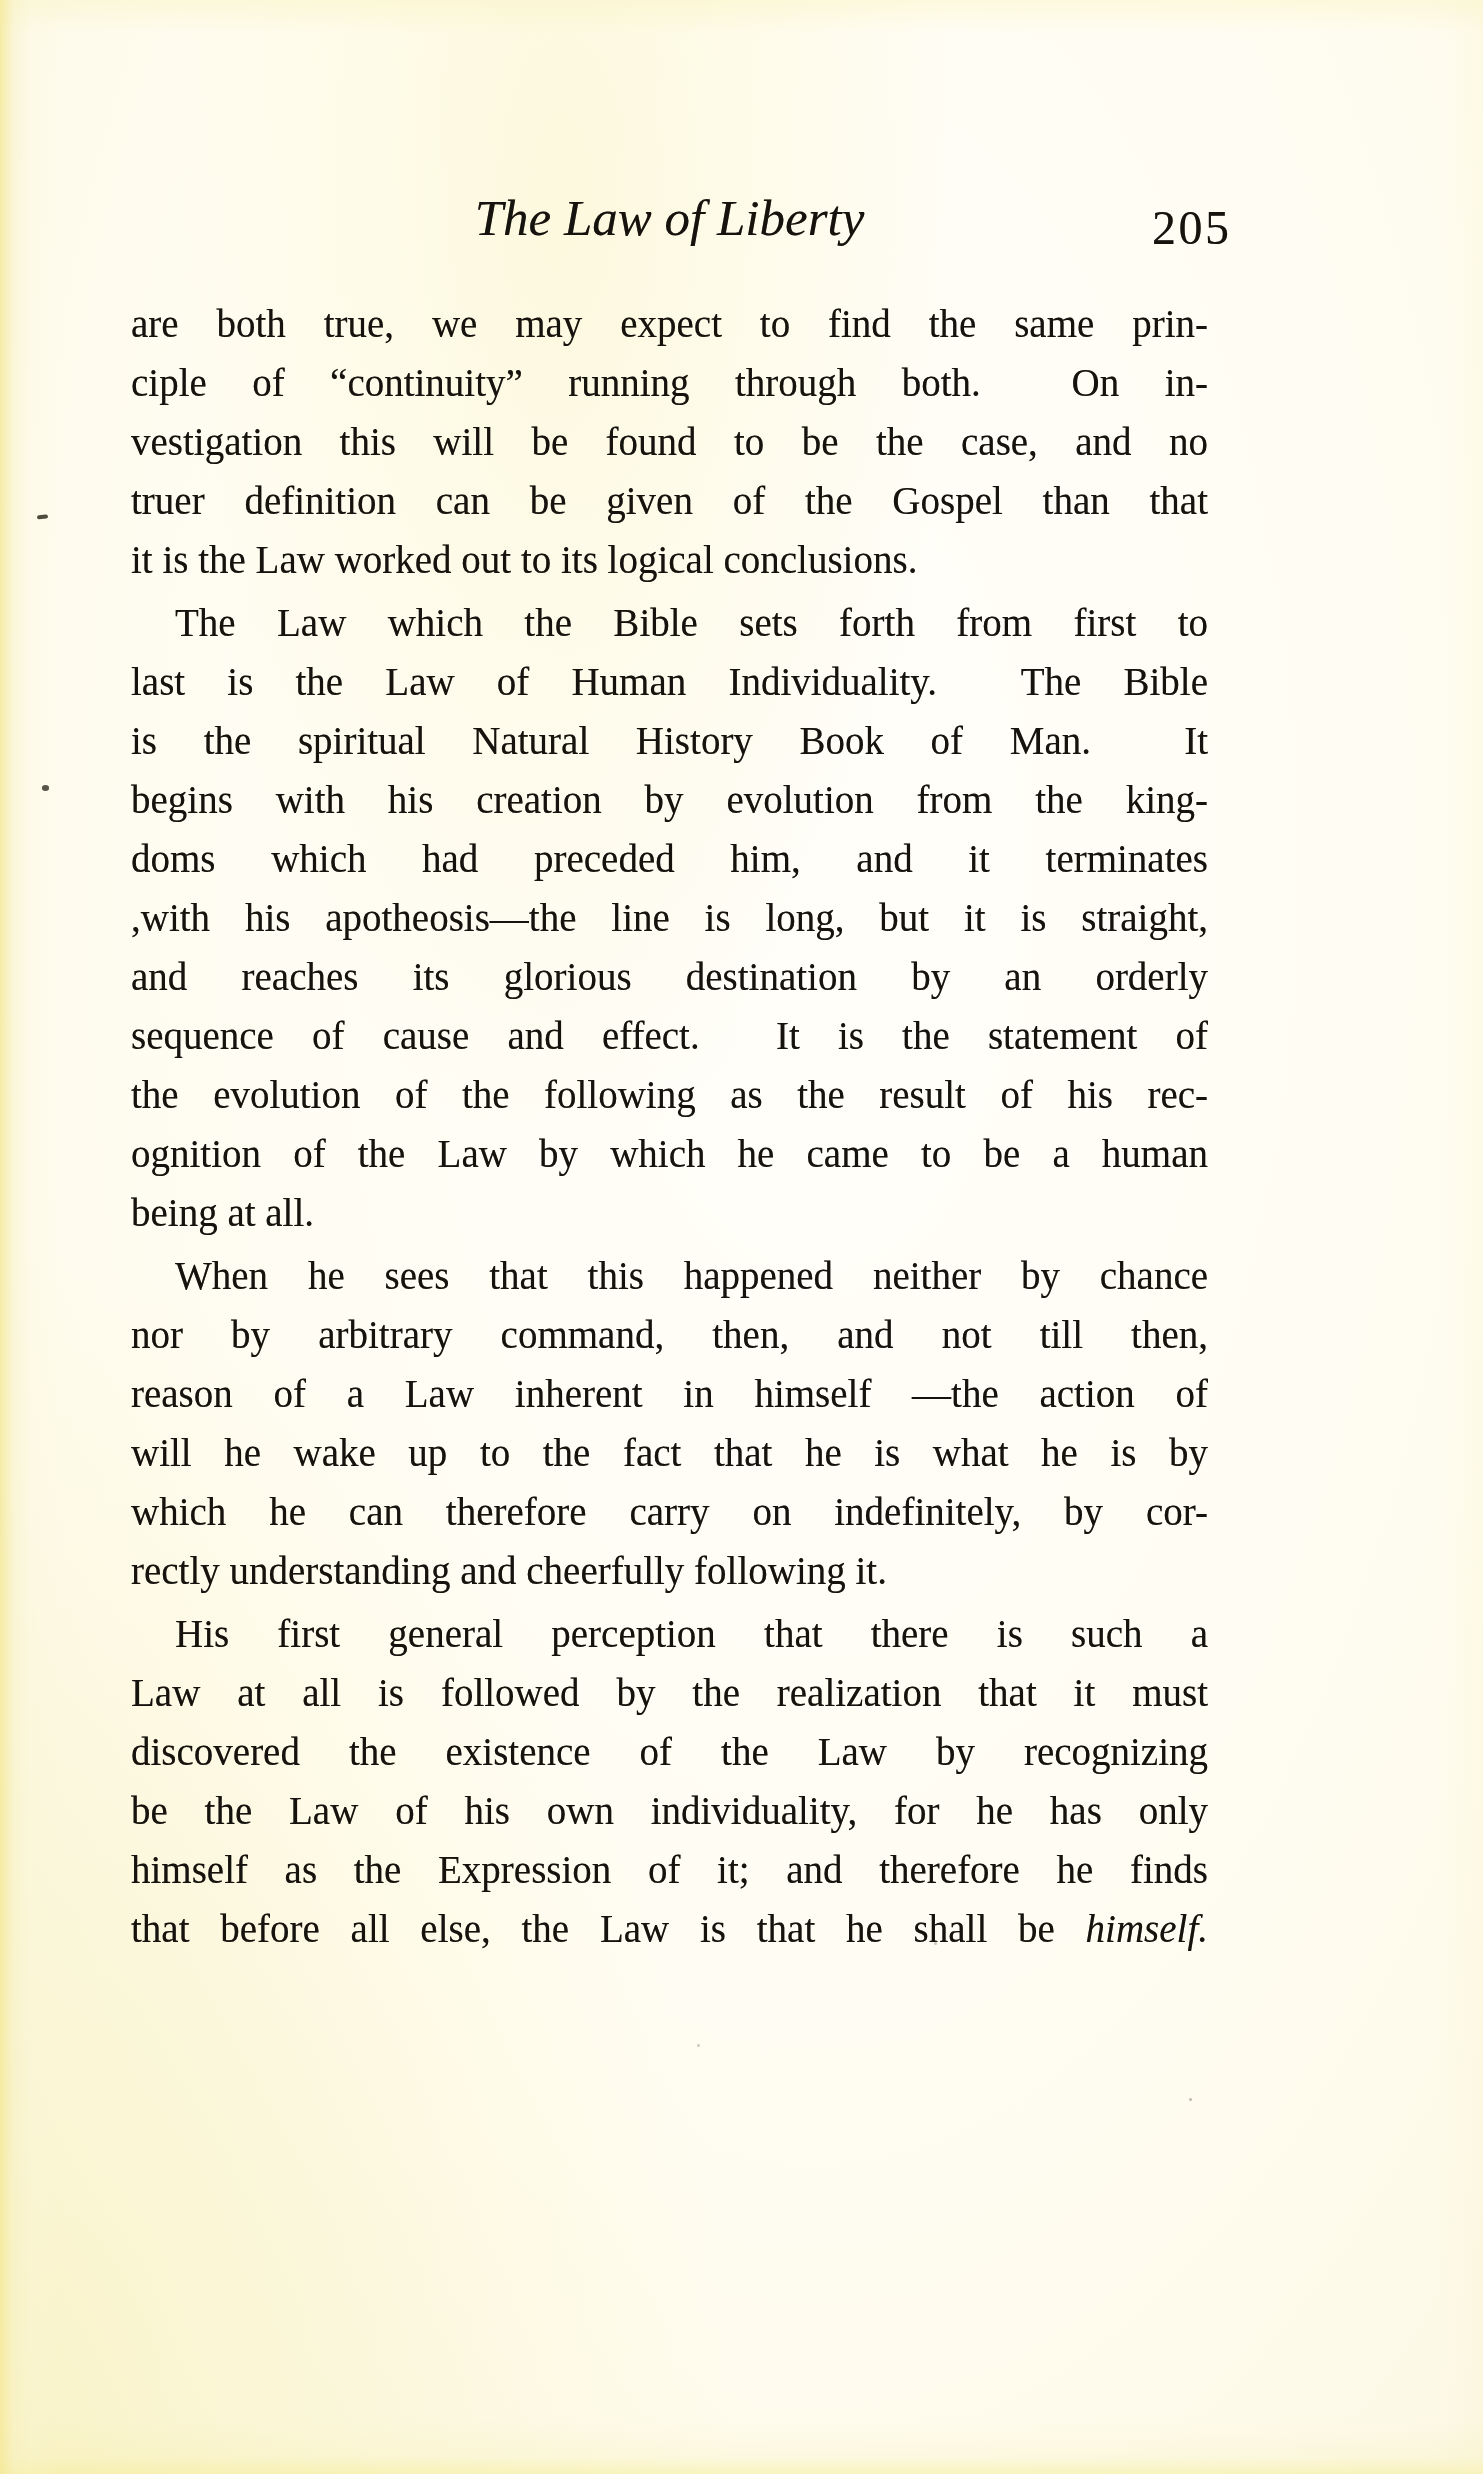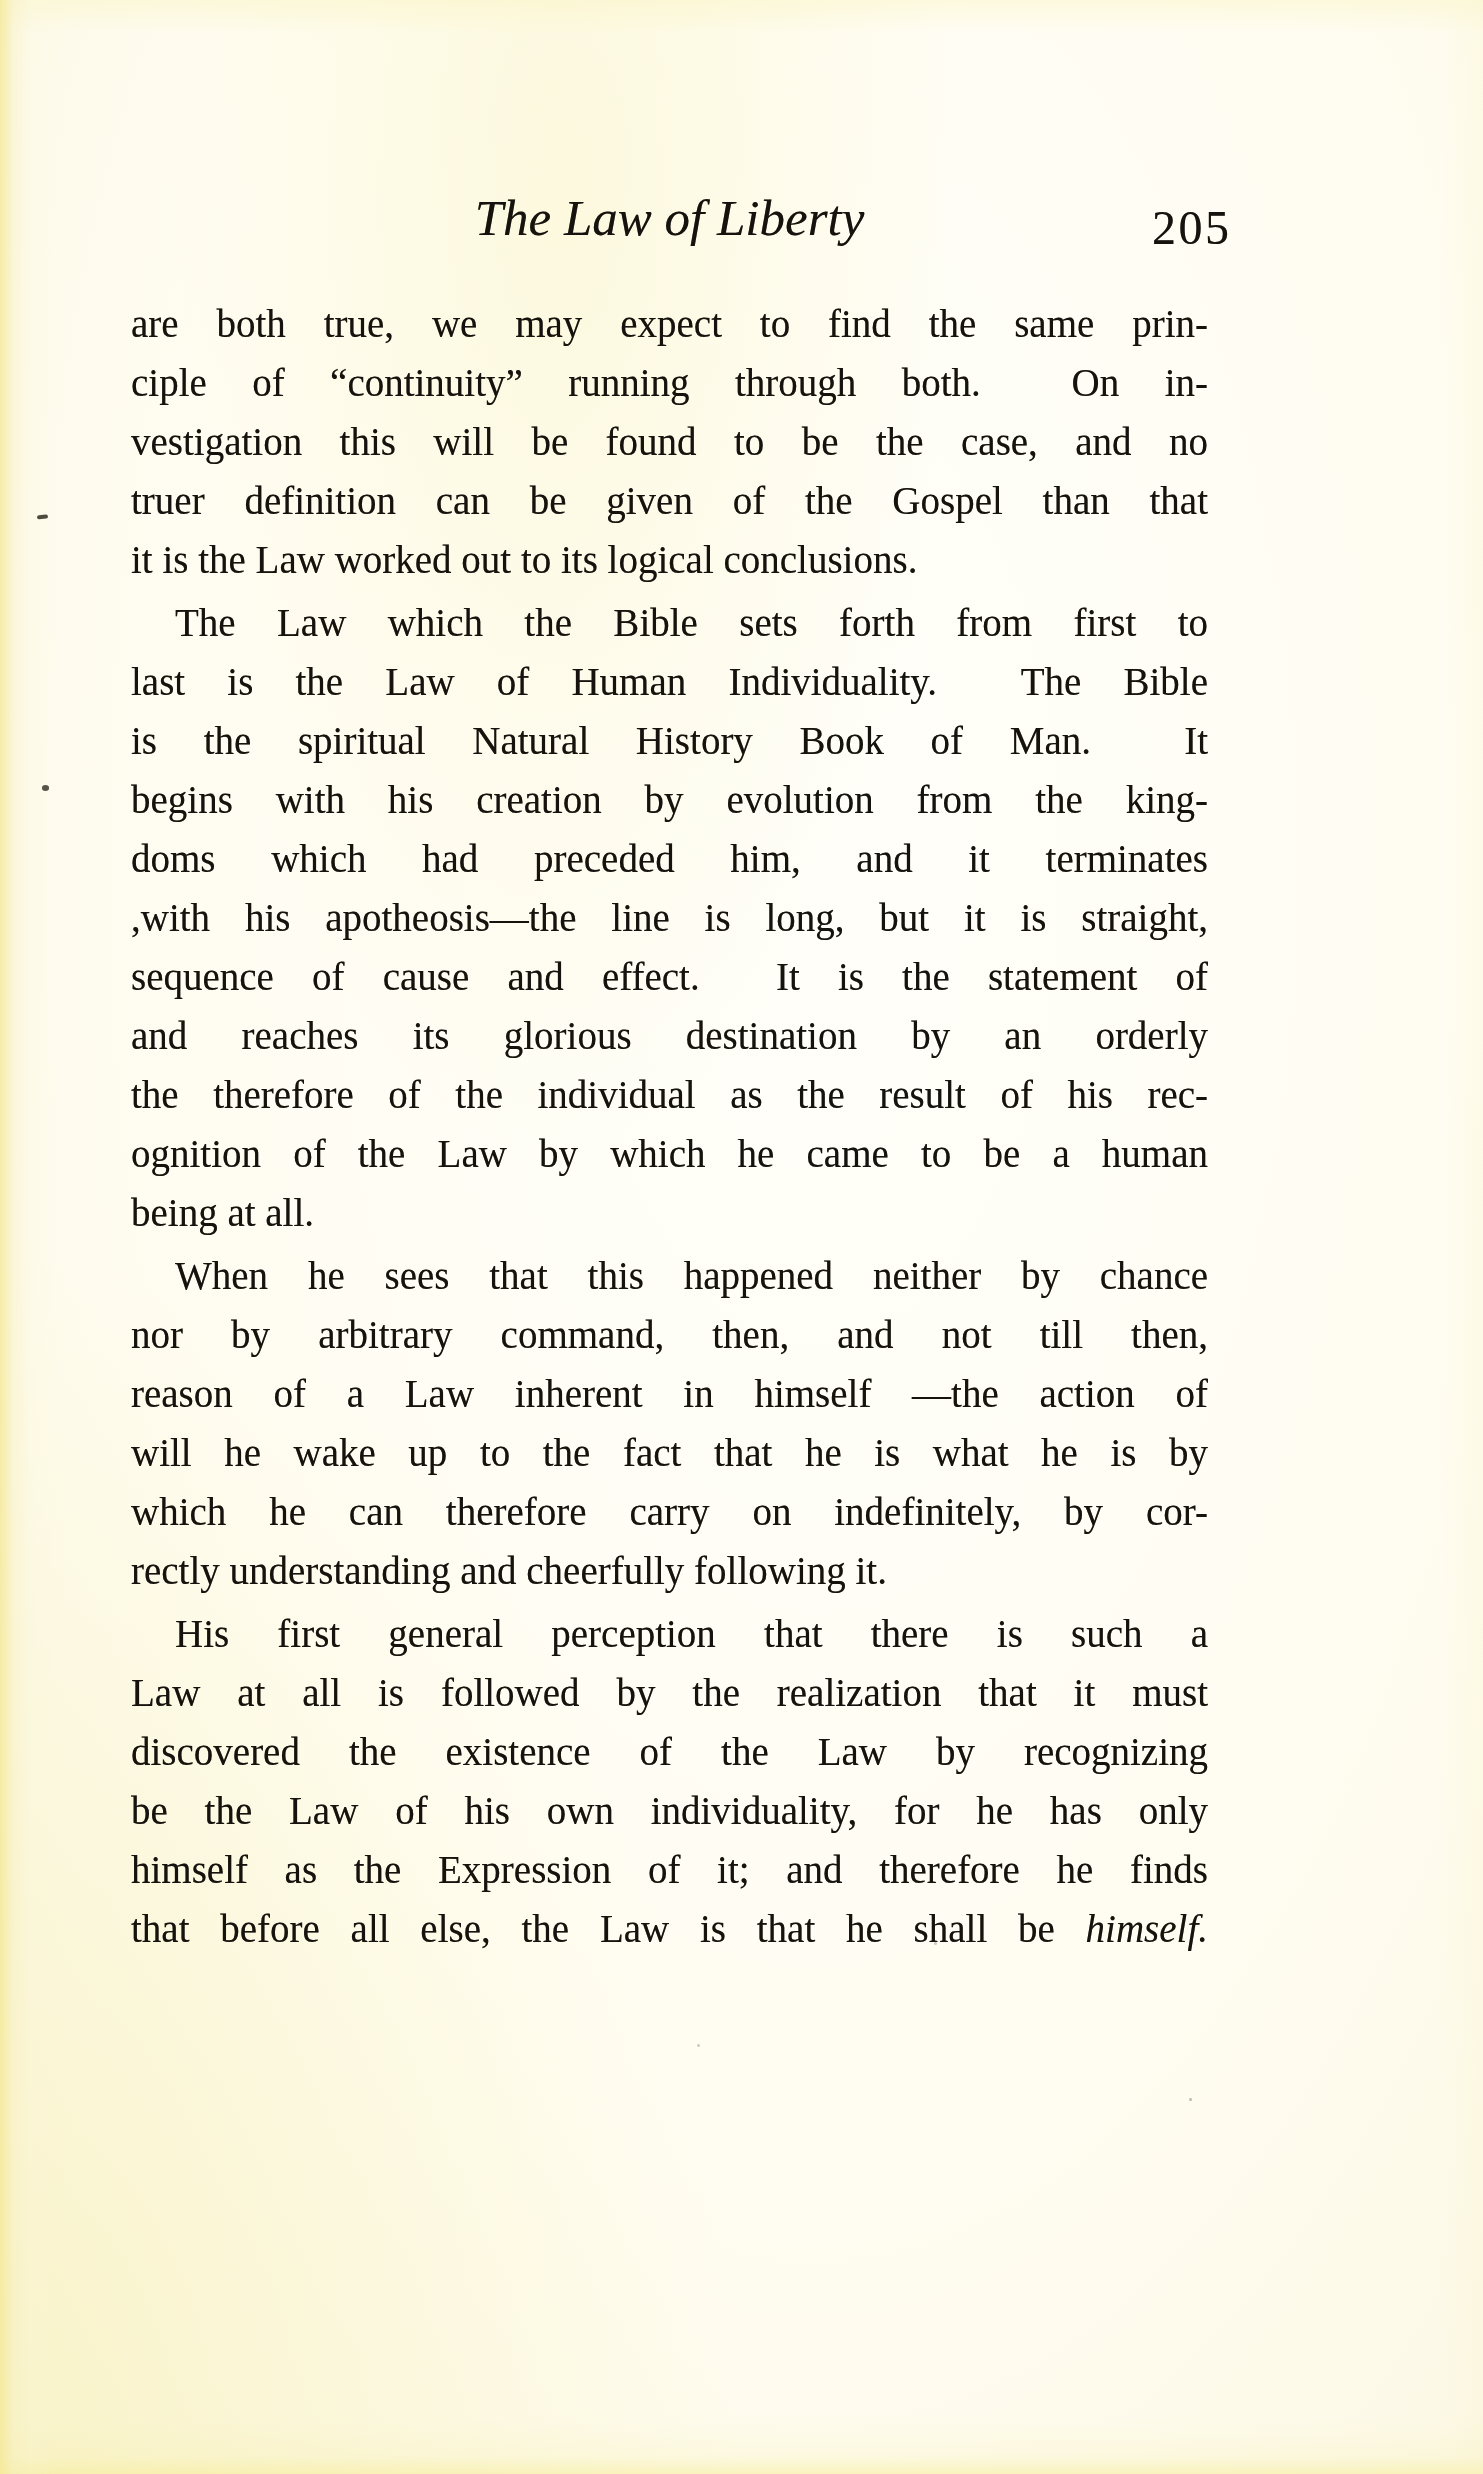--- a/index.html
+++ b/index.html
@@ -91,23 +91,23 @@
       <span class="line para-end" style="display:block">it is the Law worked out to its logical conclusions.</span>
     </p>
 
     <p>
       <span class="line indent" style="display:block">The Law which the Bible sets forth from first to</span>
       <span class="line" style="display:block">last is the Law of Human Individuality.&nbsp; The Bible</span>
       <span class="line" style="display:block">is the spiritual Natural History Book of Man.&nbsp; It</span>
       <span class="line" style="display:block">begins with his creation by evolution from the king-</span>
       <span class="line" style="display:block">doms which had preceded him, and it terminates</span>
       <span class="line" style="display:block">,with his apotheosis—the line is long, but it is straight,</span>
+      <span class="line" style="display:block">and reaches its glorious destination by an orderly</span>
       <span class="line" style="display:block">sequence of cause and effect.&nbsp; It is the statement of</span>
-      <span class="line" style="display:block">and reaches its glorious destination by an orderly</span>
-      <span class="line" style="display:block">the therefore of the individual as the result of his rec-</span>
+      <span class="line" style="display:block">the evolution of the following as the result of his rec-</span>
       <span class="line" style="display:block">ognition of the Law by which he came to be a human</span>
       <span class="line para-end" style="display:block">being at all.</span>
     </p>
 
     <p>
       <span class="line indent" style="display:block">When he sees that this happened neither by chance</span>
       <span class="line" style="display:block">nor by arbitrary command, then, and not till then,</span>
       <span class="line" style="display:block">reason of a Law inherent in himself —the action of</span>
       <span class="line" style="display:block">will he wake up to the fact that he is what he is by</span>
       <span class="line" style="display:block">which he can therefore carry on indefinitely, by cor-</span>

